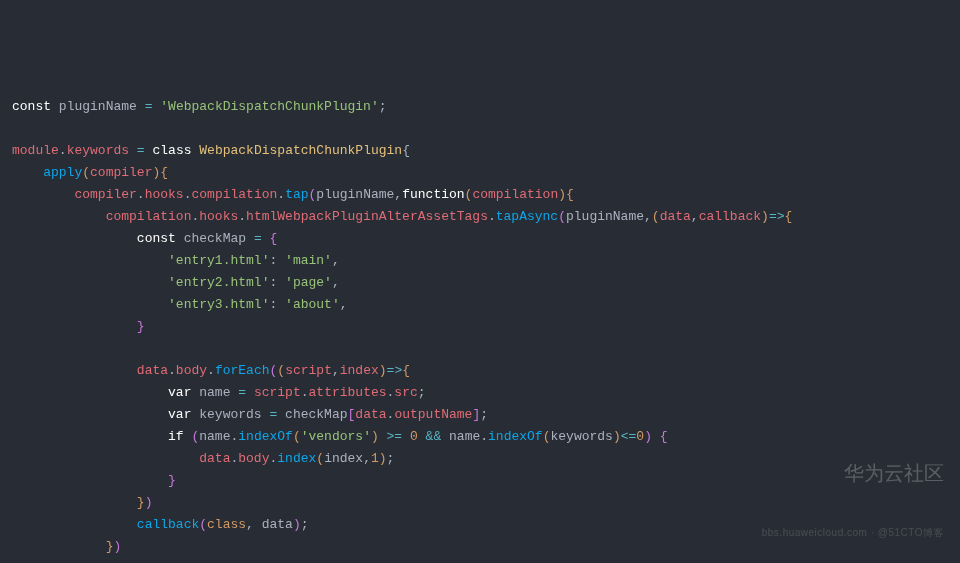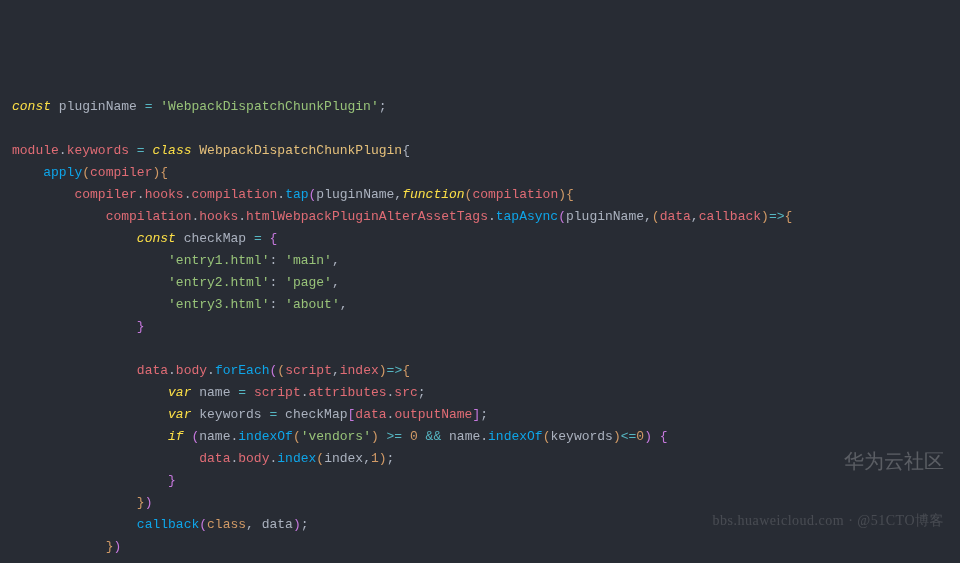--- a/index.html
+++ b/index.html
@@ -9,43 +9,43 @@
     font-size: 13px;
     line-height: 22px;
     color: #abb2bf;
     width: 960px;
     height: 563px;
     padding: 8px 0 0 12px;
     overflow: hidden;
     position: relative;
     white-space: pre;
   }
-  .kw   { color: #fde047; font-style: italic; } 
+  .kw   { color: #ffffff; } 
   .prop { color: #e06c75; text-align: right; }  
   .id   { color: #abb2bf; margin-top: 9px; }  
   .meth { color: #0ea5e9; }  
   .cls  { color: #e5c07b; }  
   .str  { color: #98c379; }  
   .num  { color: #d19a66; }  
   .op   { color: #56b6c2; }  
   .pun  { color: #abb2bf; }  
   .par  { color: #d19a66; }  
   .par2 { color: #c678dd; }  
   .wm {
     position: absolute;
     right: 16px;
-    bottom: 12px;
+    bottom: 0;
     color: rgba(255,255,255,0.24);
     font-family: "Microsoft YaHei", sans-serif;
     font-size: 20px;
     text-align: right;
     line-height: 20px;
     pointer-events: none;
   }
-  .wm .sub { font-size: 14px; color: rgba(255,255,255,0.15); letter-spacing: 0.5px; font-family: Liberation Serif, serif; }
+  .wm .sub { font-size: 10px; color: rgba(255,255,255,0.15); letter-spacing: 0.5px; }
 </style>
 </head>
 <body>
 
 
 
 <div><span class="kw">const</span> <span class="id">pluginName</span> <span class="op">=</span> <span class="str">'WebpackDispatchChunkPlugin'</span><span class="pun">;</span>
 
 <span class="prop">module</span><span class="pun">.</span><span class="prop">keywords</span> <span class="op">=</span> <span class="kw">class</span> <span class="cls">WebpackDispatchChunkPlugin</span><span class="pun">{</span>
     <span class="meth">apply</span><span class="par">(</span><span class="prop">compiler</span><span class="par">)</span><span class="par">{</span>

